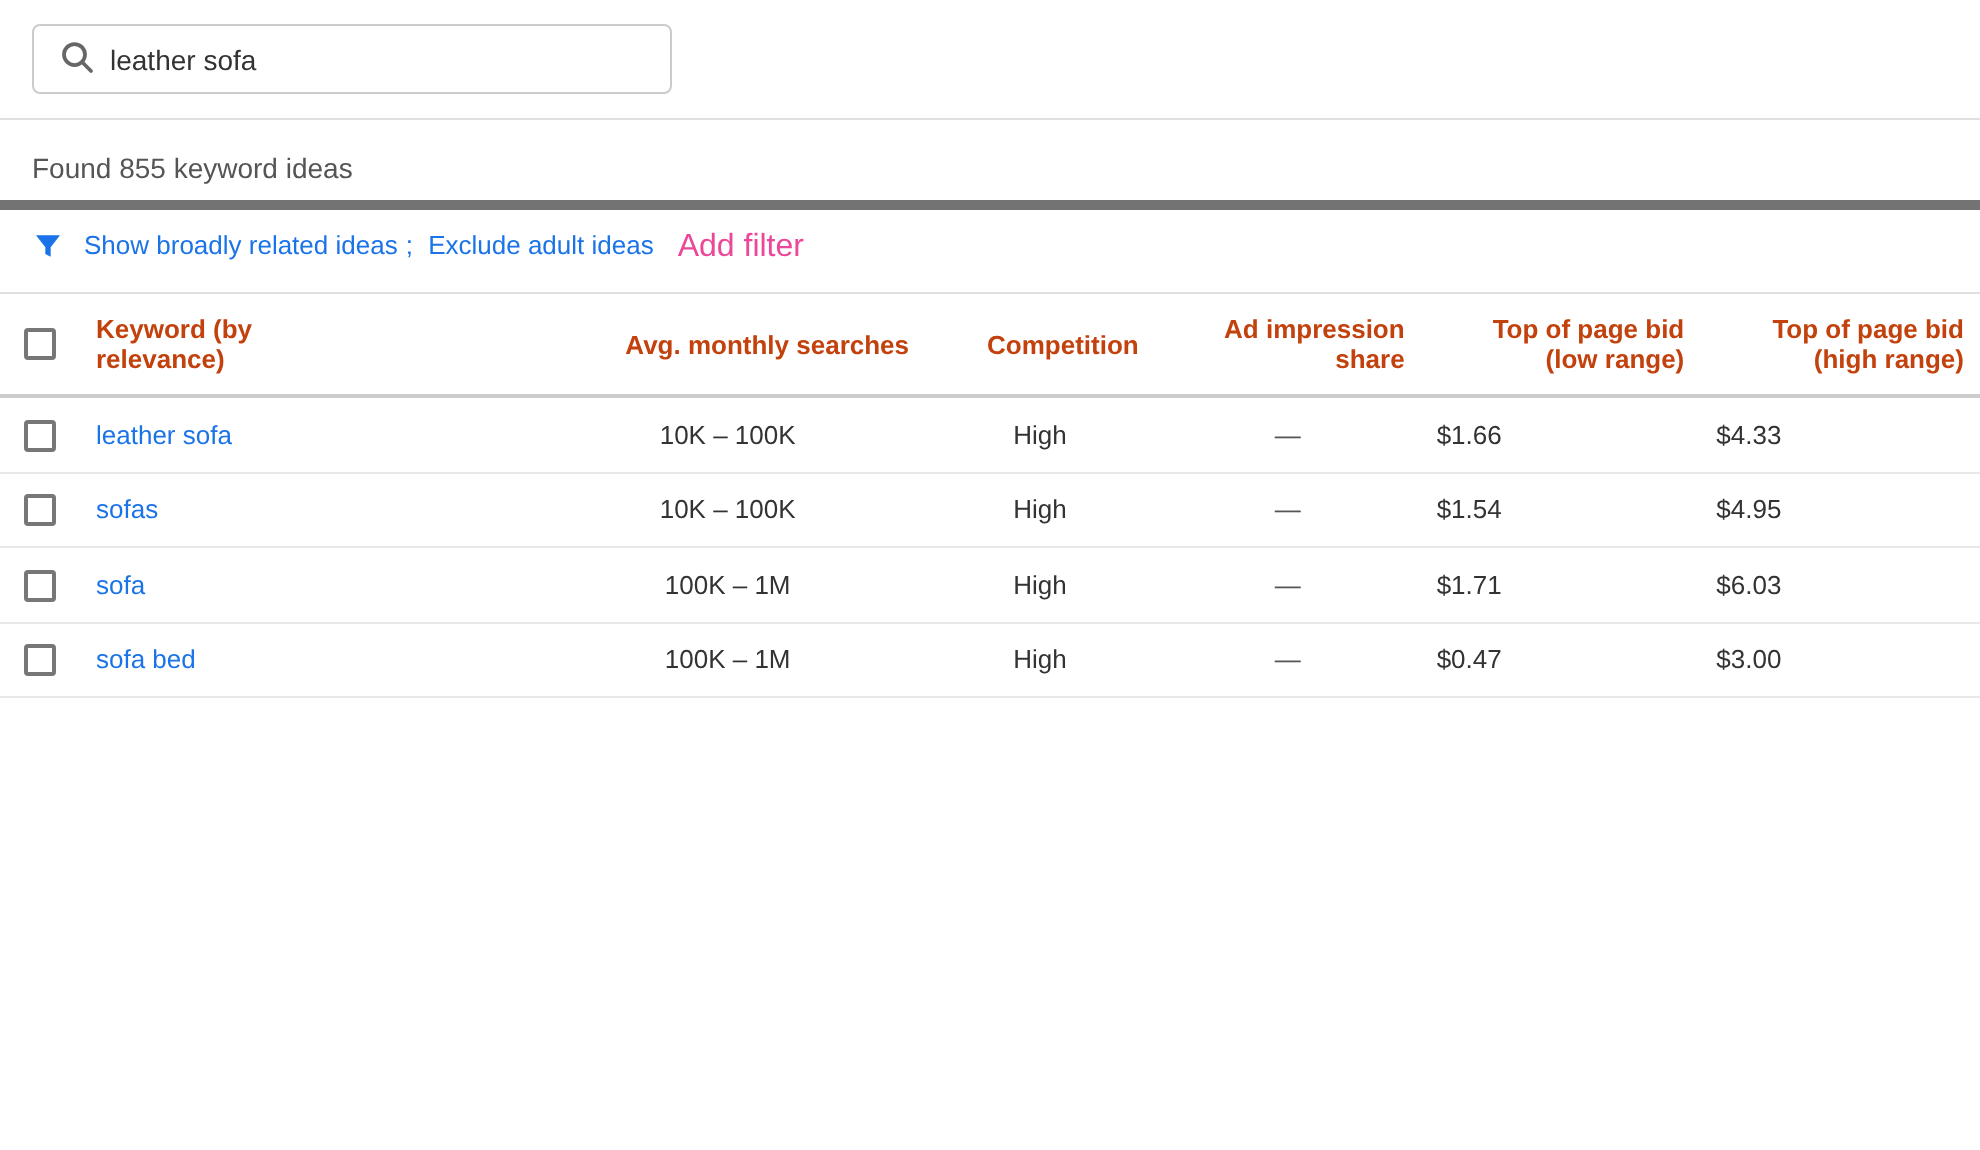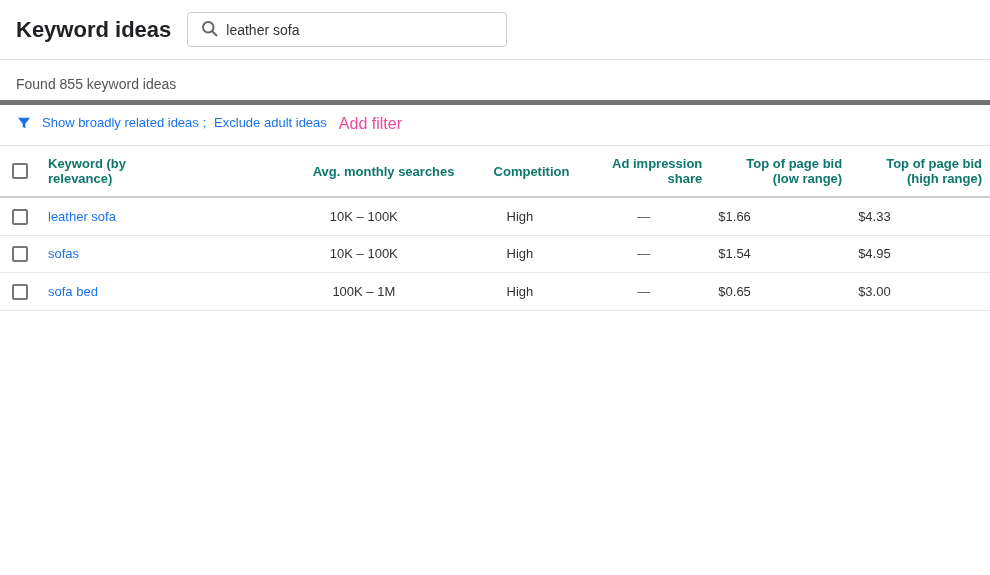--- a/index.html
+++ b/index.html
@@ -91,21 +91,21 @@
       border-collapse: collapse;
       font-size: 13px;
     }
     .keyword-table thead tr {
       border-bottom: 2px solid #ccc;
     }
     .keyword-table thead th {
       padding: 10px 8px;
       text-align: right;
       font-weight: 600;
-      color: #0f766e;
+      color: #c2410c;
       background: #fff;
       white-space: nowrap;
     }
     .keyword-table thead th.left {
       text-align: left;
     }
     .keyword-table thead th.keyword-col {
       text-align: left;
       min-width: 180px;
     }
@@ -160,21 +160,20 @@
     }
 
     .dash {
       color: #555;
     }
   </style>
 </head>
 <body>
 
 <div class="header">
-  <span class="header-title">Keyword ideas</span>
   <div class="search-box">
     <span class="search-icon-svg">
       <svg width="18" height="18" viewBox="0 0 24 24" fill="none" stroke="#666" stroke-width="2.5" stroke-linecap="round" stroke-linejoin="round">
         <circle cx="11" cy="11" r="7"></circle>
         <line x1="17" y1="17" x2="22" y2="22"></line>
       </svg>
     </span>
     <input class="search-input" type="text" value="leather sofa" style="">
   </div>
 </div>
@@ -221,21 +220,30 @@
         <td class="checkbox-cell"><span class="cb"></span></td>
         <td class="keyword-text">sofas</td>
         <td class="center">10K – 100K</td>
         <td class="center">High</td>
         <td class="center dash">—</td>
         <td class="right">$1.54</td>
         <td class="right">$4.95</td>
       </tr>
       <tr class="data-row">
         <td class="checkbox-cell"><span class="cb"></span></td>
+        <td class="keyword-text">sofa</td>
+        <td class="center">100K – 1M</td>
+        <td class="center">High</td>
+        <td class="center dash">—</td>
+        <td class="right">$1.71</td>
+        <td class="right">$6.03</td>
+      </tr>
+      <tr class="data-row">
+        <td class="checkbox-cell"><span class="cb"></span></td>
         <td class="keyword-text">sofa bed</td>
         <td class="center">100K – 1M</td>
         <td class="center">High</td>
         <td class="center dash">—</td>
-        <td class="right">$0.65</td>
+        <td class="right">$0.47</td>
         <td class="right">$3.00</td>
       </tr>
     </tbody>
 </table>
 
 </body></html>

